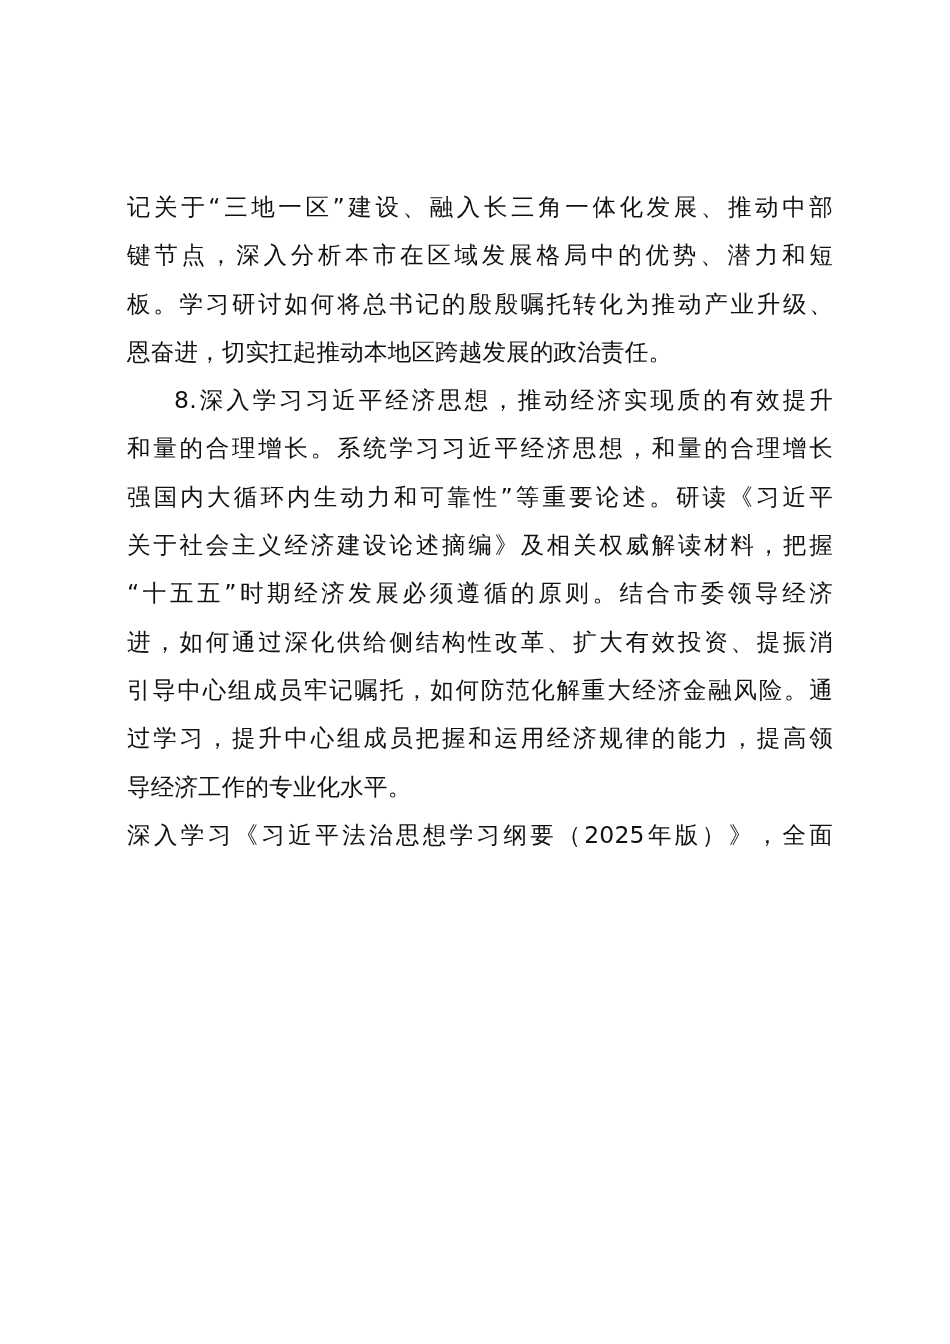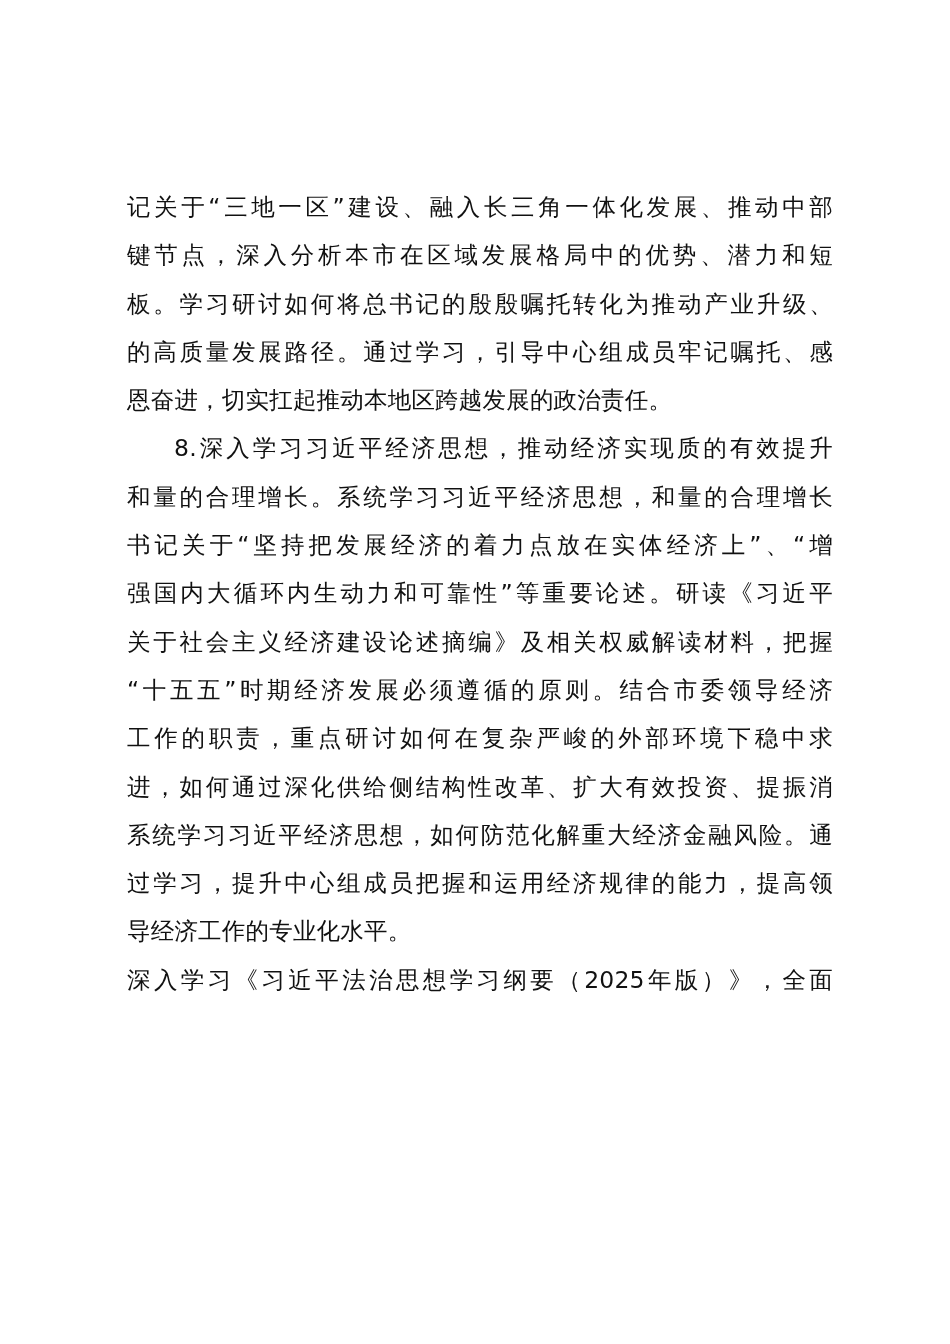--- a/index.html
+++ b/index.html
@@ -45,28 +45,25 @@
     }
   </style>
 </head>
 <body>
 
 <div class="page">
   <div class="body-text">
     <div class="line justify">记关于“三地一区”建设、融入长三角一体化发展、推动中部</div>
     <div class="line justify">键节点，深入分析本市在区域发展格局中的优势、潜力和短</div>
     <div class="line justify">板。学习研讨如何将总书记的殷殷嘱托转化为推动产业升级、</div>
-    <div class="line justify">的高质量发展路径。通过学习，引导中心组成员牢记嘱托、感</div>
     <div class="line">恩奋进，切实扛起推动本地区跨越发展的政治责任。</div>
     <div class="line indent justify">8.深入学习习近平经济思想，推动经济实现质的有效提升</div>
     <div class="line justify">和量的合理增长。系统学习习近平经济思想，和量的合理增长</div>
-    <div class="line justify">书记关于“坚持把发展经济的着力点放在实体经济上”、“增</div>
     <div class="line justify">强国内大循环内生动力和可靠性”等重要论述。研读《习近平</div>
     <div class="line justify">关于社会主义经济建设论述摘编》及相关权威解读材料，把握</div>
     <div class="line justify">“十五五”时期经济发展必须遵循的原则。结合市委领导经济</div>
-    <div class="line justify">工作的职责，重点研讨如何在复杂严峻的外部环境下稳中求</div>
     <div class="line justify">进，如何通过深化供给侧结构性改革、扩大有效投资、提振消</div>
-    <div class="line justify">系统学习习近平经济思想，如何防范化解重大经济金融风险。通</div>
+    <div class="line justify">引导中心组成员牢记嘱托，如何防范化解重大经济金融风险。通</div>
     <div class="line justify">过学习，提升中心组成员把握和运用经济规律的能力，提高领</div>
     <div class="line">导经济工作的专业化水平。</div>
     <div class="line justify">深入学习《习近平法治思想学习纲要（2025年版）》，全面</div>
   </div>
 </div>
 
 </body></html>

